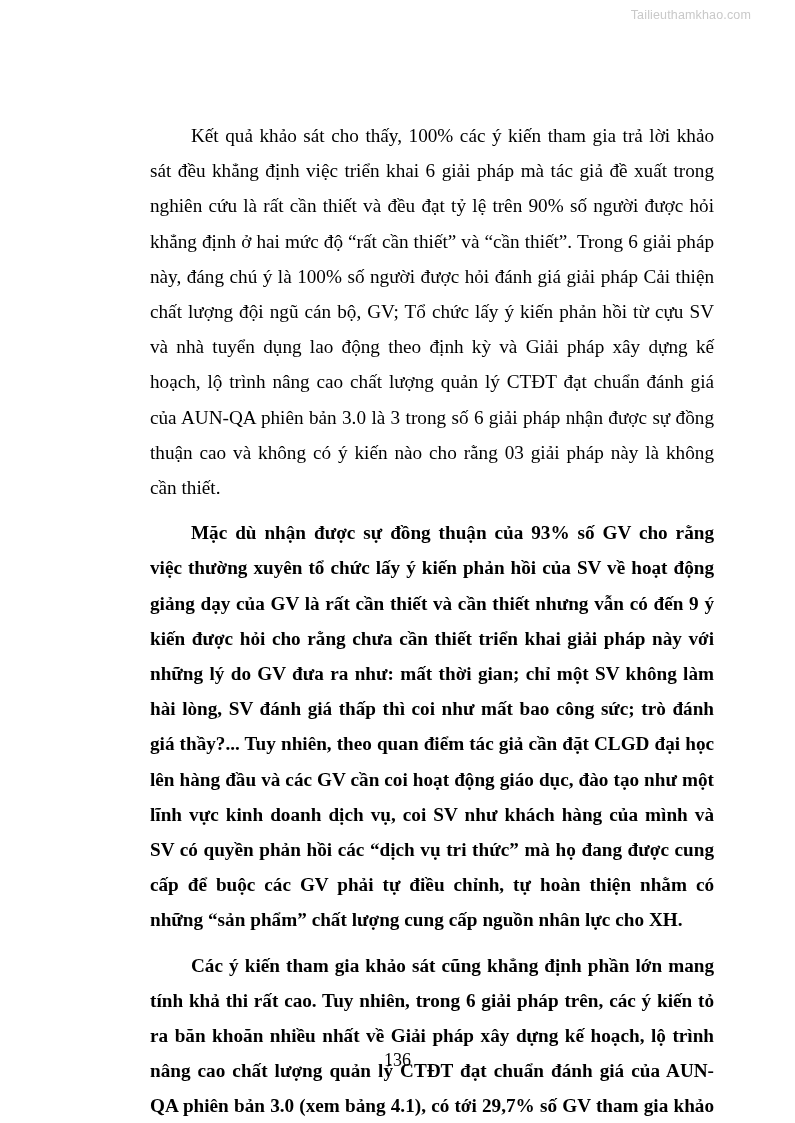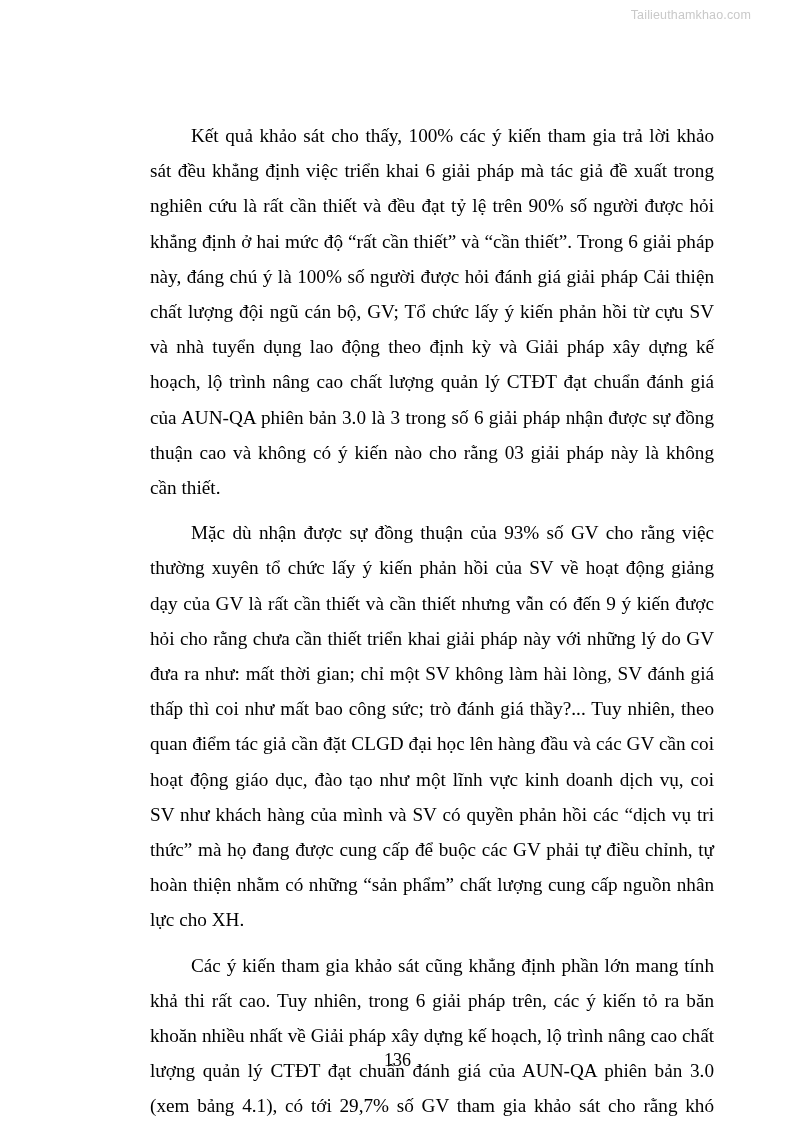--- a/index.html
+++ b/index.html
@@ -50,20 +50,21 @@
     text-justify: inter-word;
     text-indent: 41px;
     font-size: 19.2px;
     line-height: 35.2px;
     word-spacing: 0.1px;
     hyphens: none;
   }
 
   .para + .para {
     margin-top: 0;
+    font-weight: bold;
   }
 
   #pagenum {
     position: absolute;
     left: 0;
     top: 1049px;
     width: 795px;
     text-align: center;
     font-size: 18px;
     line-height: 22px;

